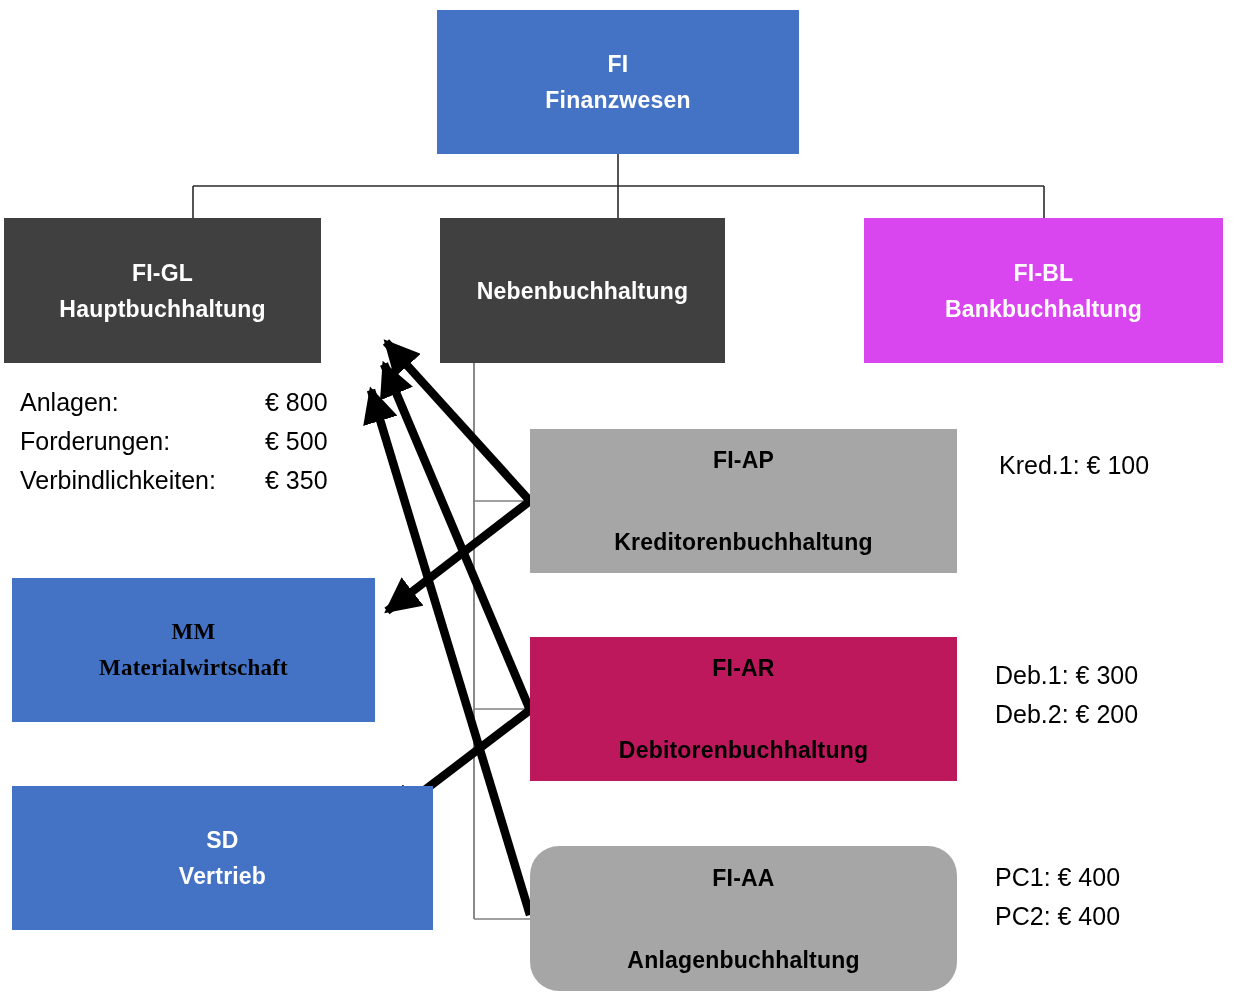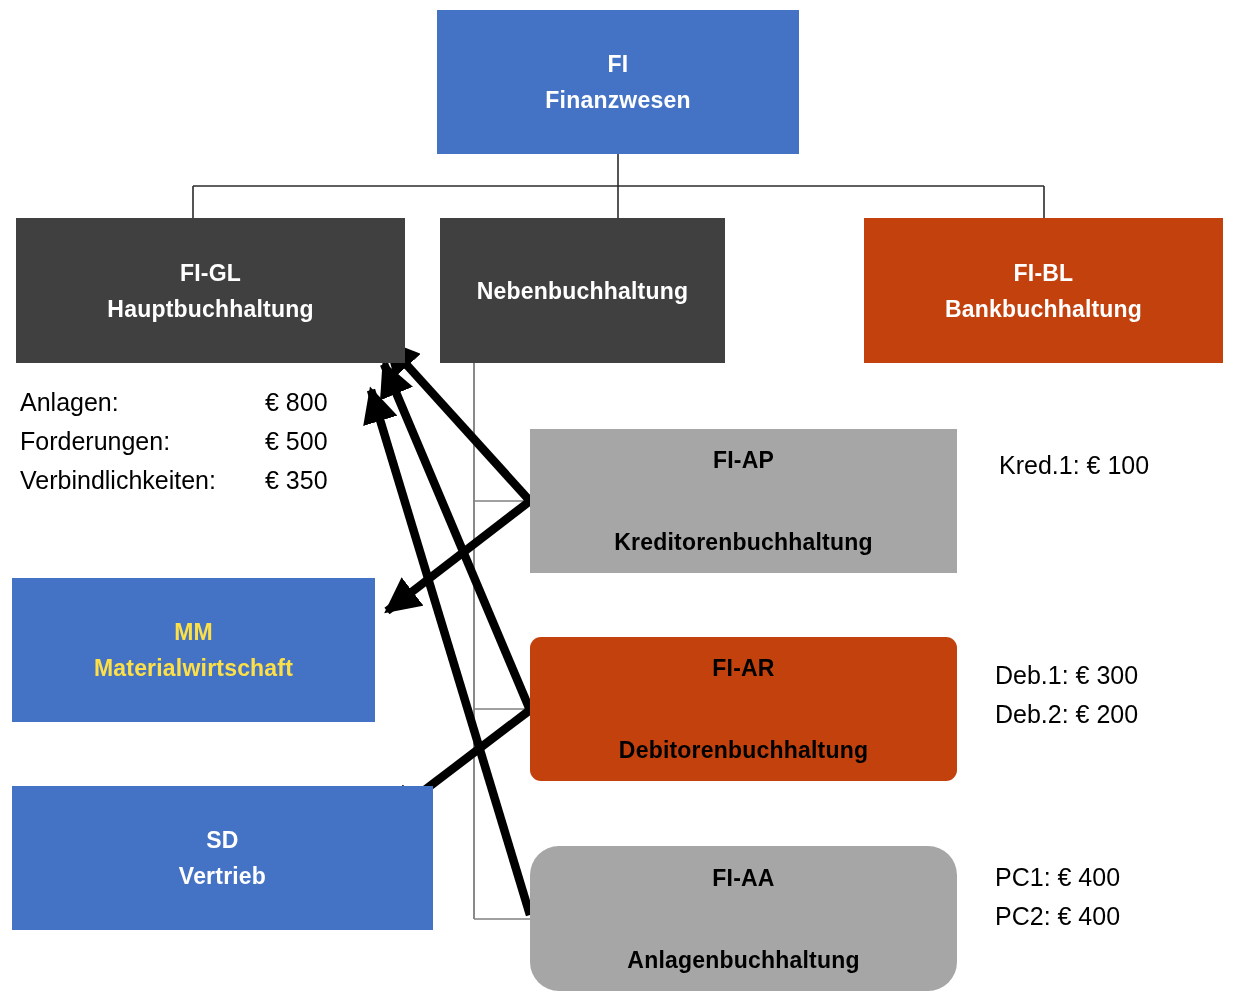--- a/index.html
+++ b/index.html
@@ -27,21 +27,21 @@
     font-weight: bold;
     font-size: 23px;
     line-height: 36px;
     letter-spacing: 0.2px;
   }
   .node.blue { background: #4472C4; color: #ffffff; }
   .node.dark { background: #404040; color: #ffffff; }
   .node.gray { background: #A6A6A6; color: #000000; gap: 46px; }
 
   .node-fi   { left: 437px; top: 10px;  width: 362px; height: 144px; }
-  .node-figl { left: 16px;  top: 218px; width: 389px; height: 145px; }
+  .node-figl { left: 4px;  top: 218px; width: 317px; height: 145px; }
   .node-neben{ left: 440px; top: 218px; width: 285px; height: 145px; }
   .node-fibl { left: 864px; top: 218px; width: 359px; height: 145px; }
   .node-fiap { left: 530px; top: 429px; width: 427px; height: 144px; }
   .node-fiar { left: 530px; top: 637px; width: 427px; height: 144px; }
   .node-fiaa { left: 530px; top: 846px; width: 427px; height: 145px; border-radius: 29px; }
   .node-mm   { left: 12px;  top: 578px; width: 363px; height: 144px; }
   .node-sd   { left: 12px;  top: 786px; width: 421px; height: 144px; }
 
   .anno {
     position: absolute;
@@ -99,41 +99,41 @@
 
   <div class="node dark node-figl" style="background: rgb(64, 64, 64); color: rgb(255, 255, 255);">
     <div>FI-GL</div>
     <div>Hauptbuchhaltung</div>
   </div>
 
   <div class="node dark node-neben" style="background: rgb(64, 64, 64); color: rgb(255, 255, 255);">
     <div>Nebenbuchhaltung</div>
   </div>
 
-  <div class="node dark node-fibl" style="background: #c2410c; color: rgb(255, 255, 255);">
+  <div class="node dark node-fibl" style="background: #d946ef; color: rgb(255, 255, 255);">
     <div>FI-BL</div>
     <div>Bankbuchhaltung</div>
   </div>
 
   <div class="node gray node-fiap" style="background: rgb(166, 166, 166); color: rgb(0, 0, 0);">
     <div>FI-AP</div>
     <div>Kreditorenbuchhaltung</div>
   </div>
 
-  <div class="node gray node-fiar" style="background: #c2410c; color: rgb(0, 0, 0); border-radius: 11px;">
+  <div class="node gray node-fiar" style="background: #be185d; color: rgb(0, 0, 0);">
     <div>FI-AR</div>
     <div>Debitorenbuchhaltung</div>
   </div>
 
   <div class="node gray node-fiaa" style="background: rgb(166, 166, 166); color: rgb(0, 0, 0);">
     <div>FI-AA</div>
     <div>Anlagenbuchhaltung</div>
   </div>
 
-  <div class="node blue node-mm" style="background: rgb(68, 114, 196); color: #fde047;">
+  <div class="node blue node-mm" style="background: rgb(68, 114, 196); color: #000000; font-family: Liberation Serif, serif;">
     <div>MM</div>
     <div>Materialwirtschaft</div>
   </div>
 
   <div class="node blue node-sd" style="background: rgb(68, 114, 196); color: rgb(255, 255, 255);">
     <div>SD</div>
     <div>Vertrieb</div>
   </div>
 
   <div class="anno anno-figl">

